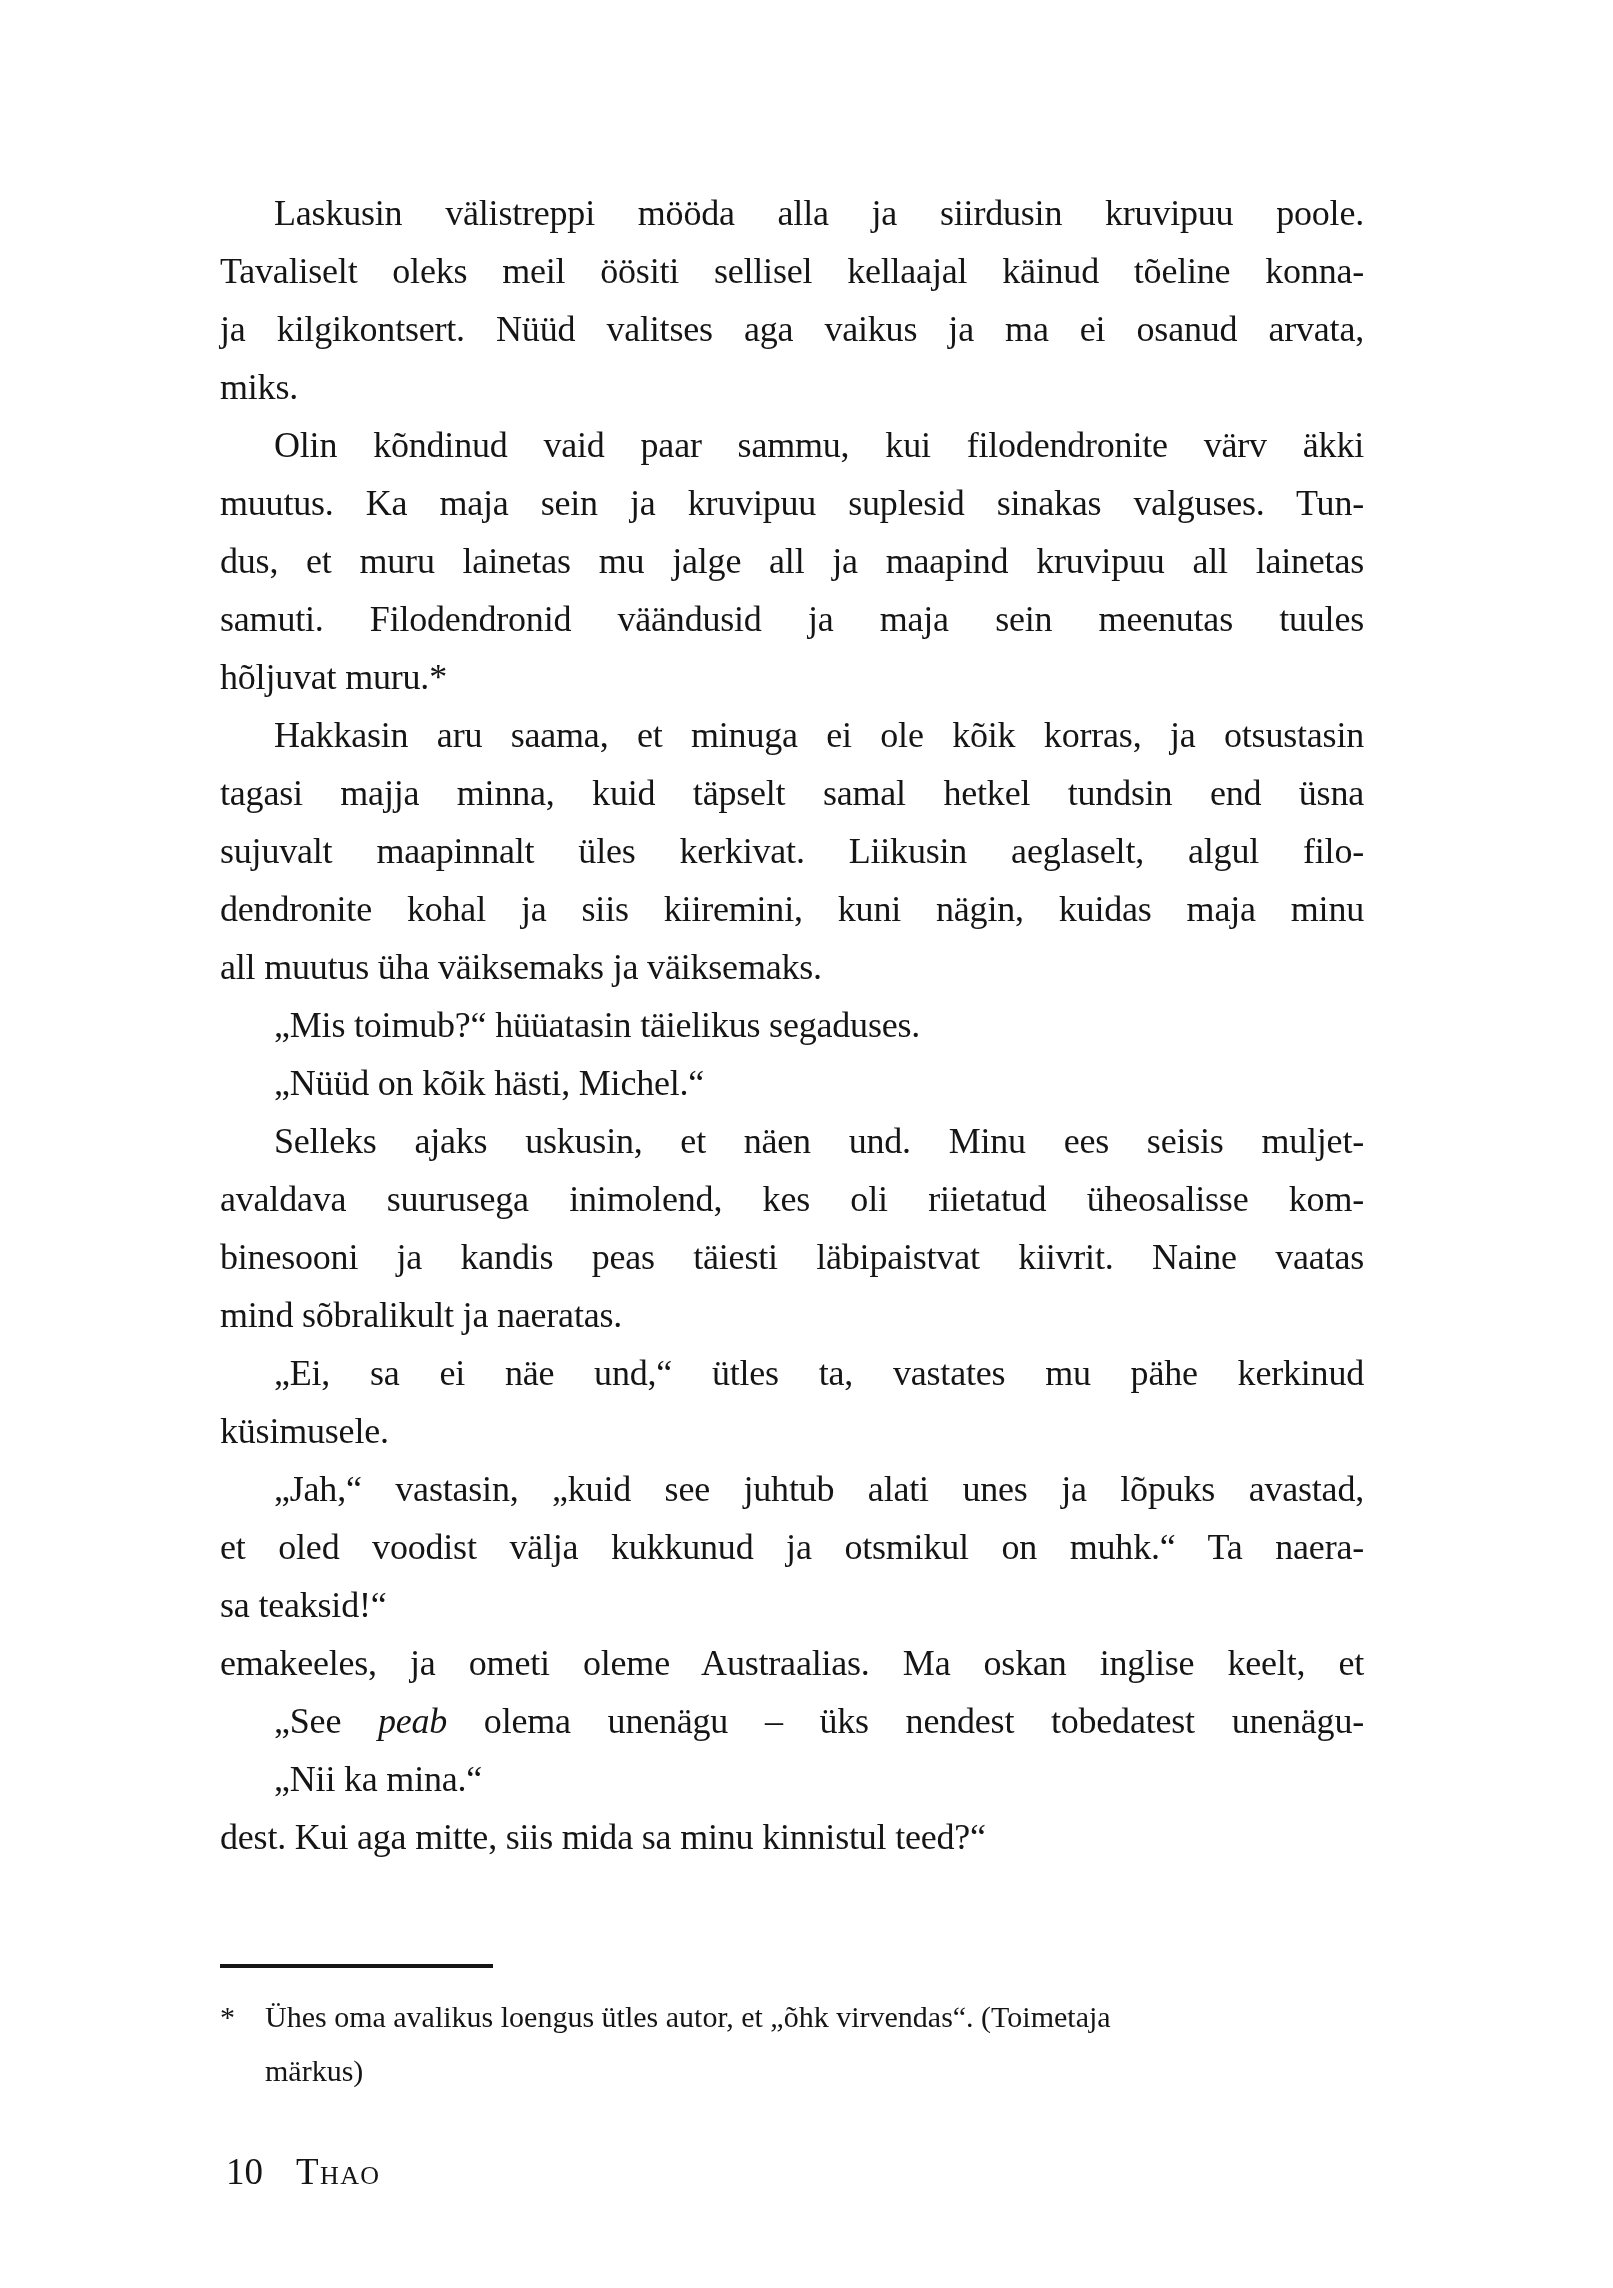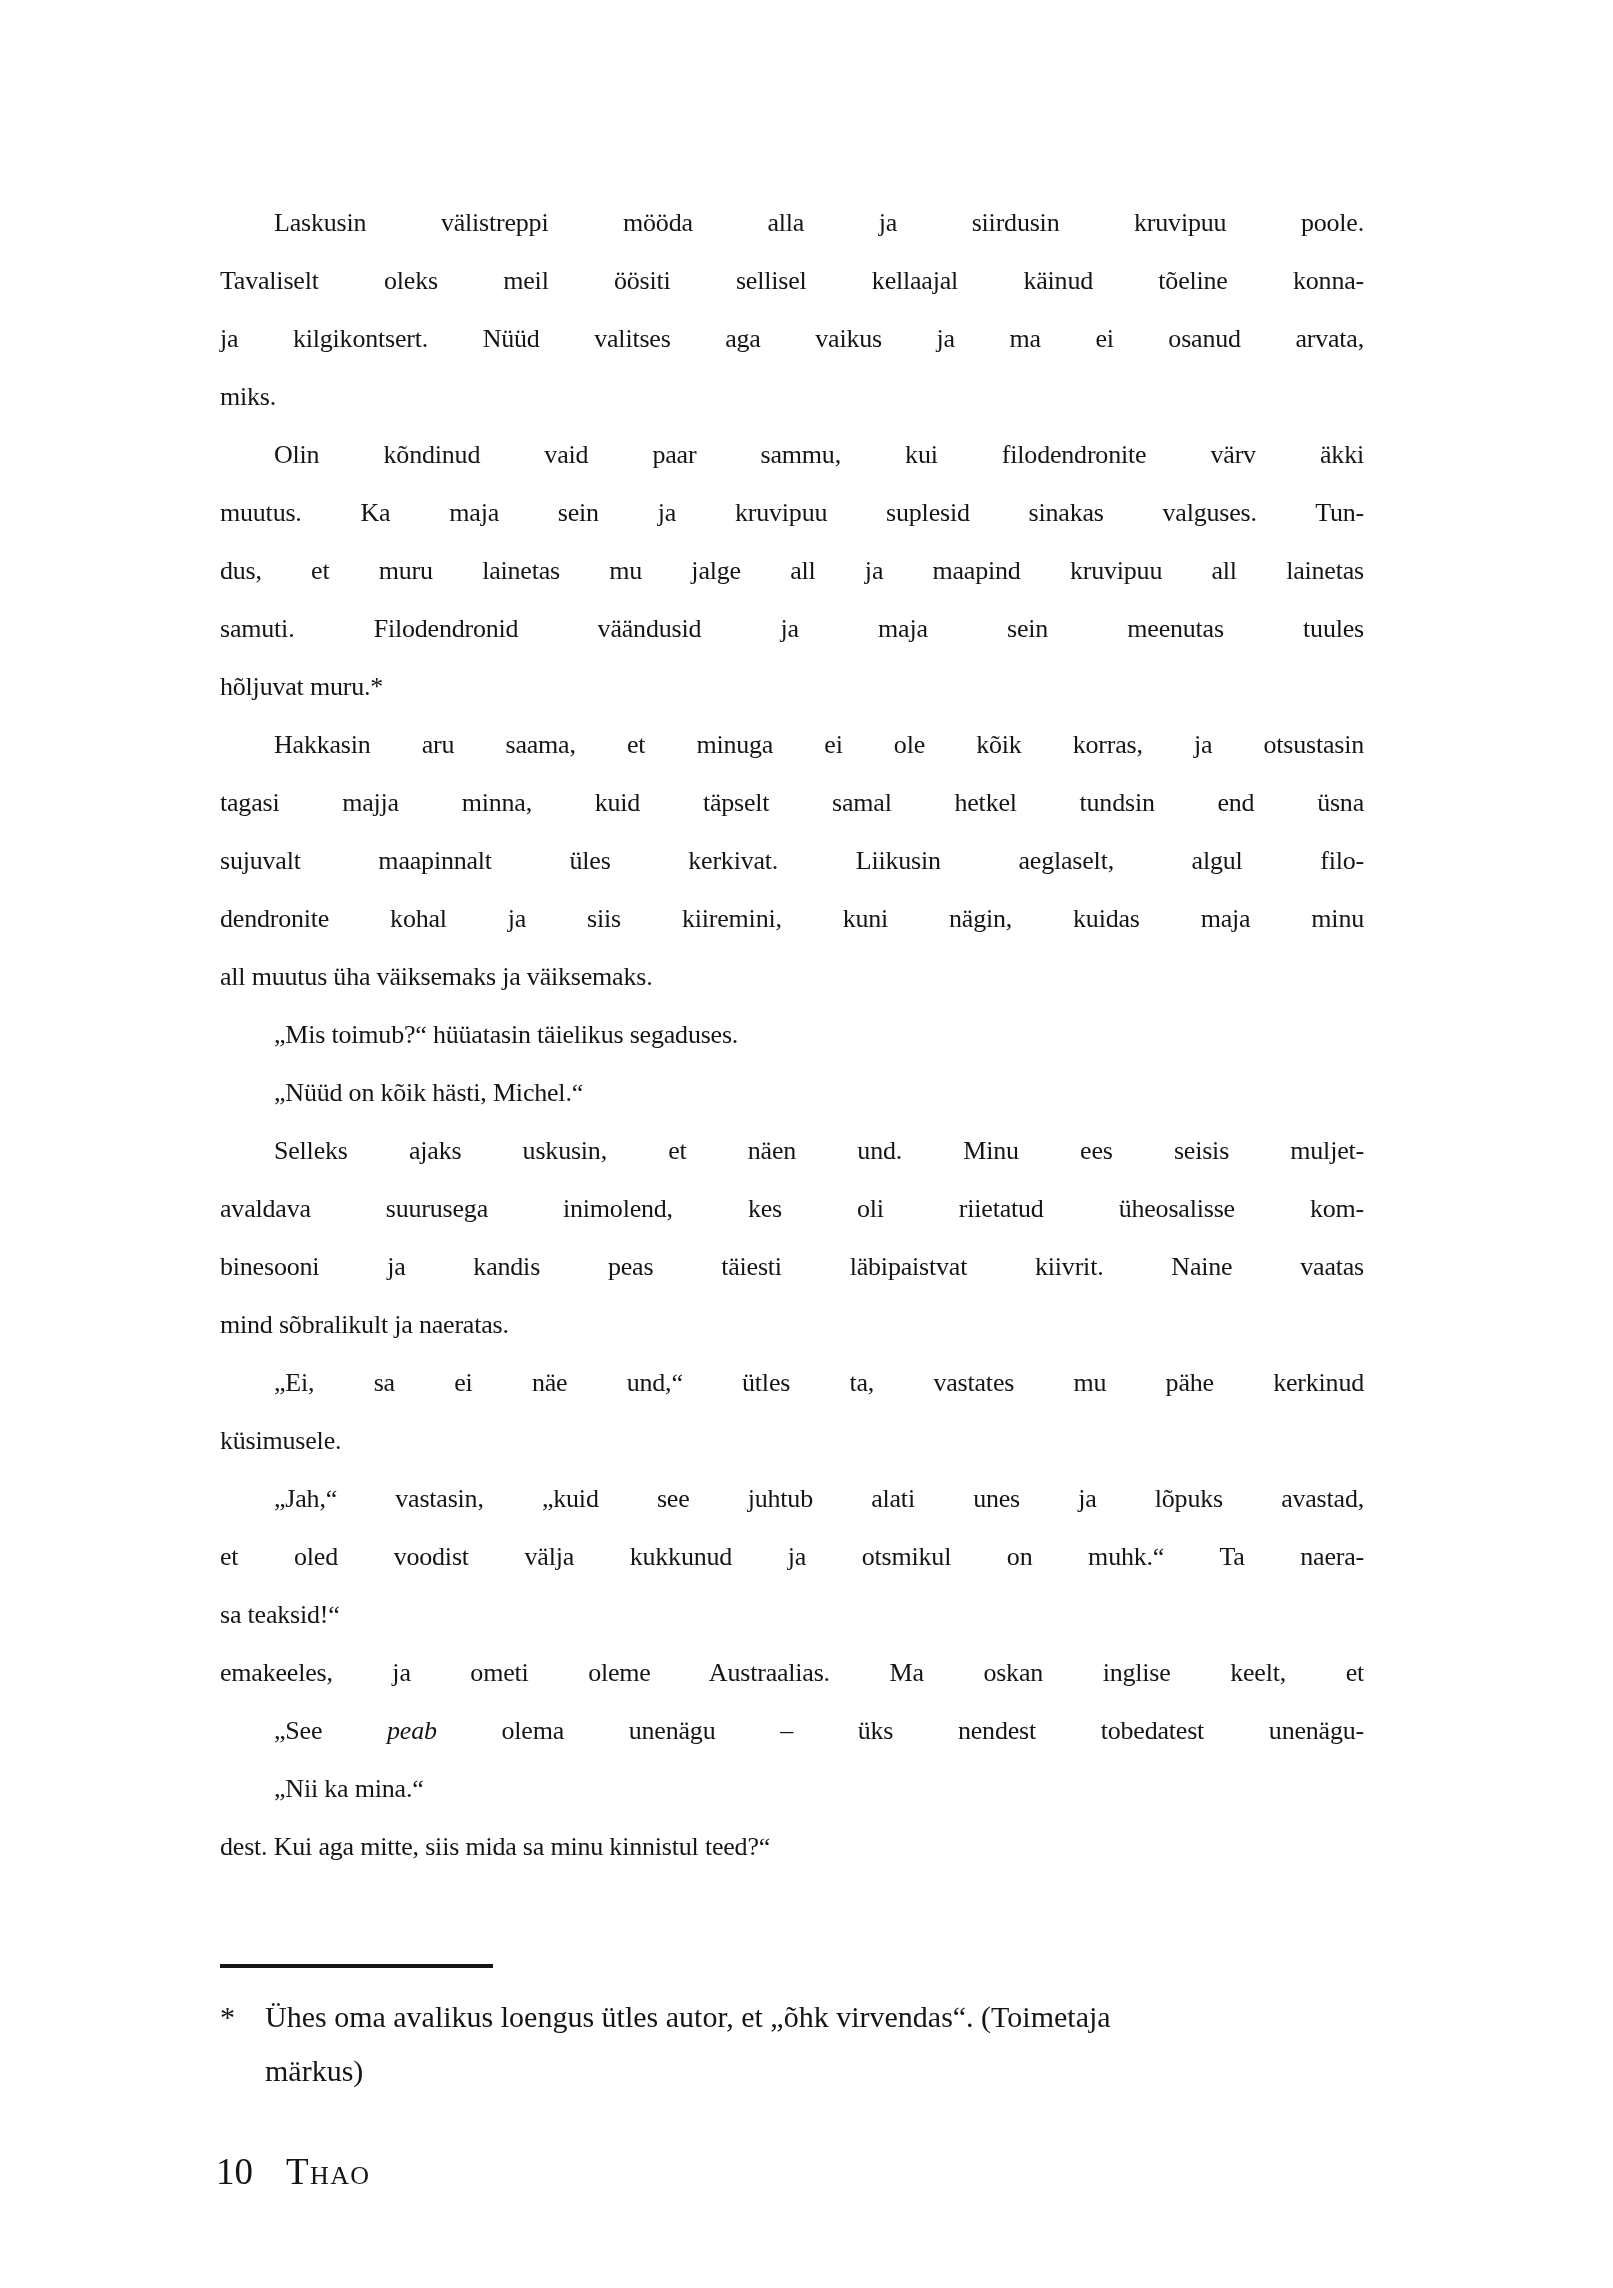--- a/index.html
+++ b/index.html
@@ -13,23 +13,23 @@
     height: 2289px;
     margin: 0 auto;
     background: #ffffff;
     color: #151515;
     font-family: "Liberation Serif", "DejaVu Serif", serif;
     overflow: hidden;
   }
   .text-block {
     position: absolute;
     left: 220px;
-    top: 194px;
+    top: 184px;
     width: 1144px;
-    font-size: 26px;
+    font-size: 36px;
     line-height: 58px;
     letter-spacing: -0.2px;
   }
   .line {
     height: 58px;
     text-align: justify;
     text-align-last: justify;
     white-space: normal;
   }
   .line.last  { text-align-last: left; }
@@ -54,21 +54,21 @@
     line-height: 54px;
   }
   .footnote-marker {
     width: 45px;
     flex: 0 0 45px;
   }
   .footnote-lines { flex: 1; }
 
   .page-footer {
     position: absolute;
-    left: 216px;
+    left: 226px;
     top: 2150px;
     font-size: 37px;
     line-height: 44px;
     text-align: right;
   }
   .book-title {
     font-variant: small-caps;
     margin-left: 33px;
     letter-spacing: 1.4px;
   }

